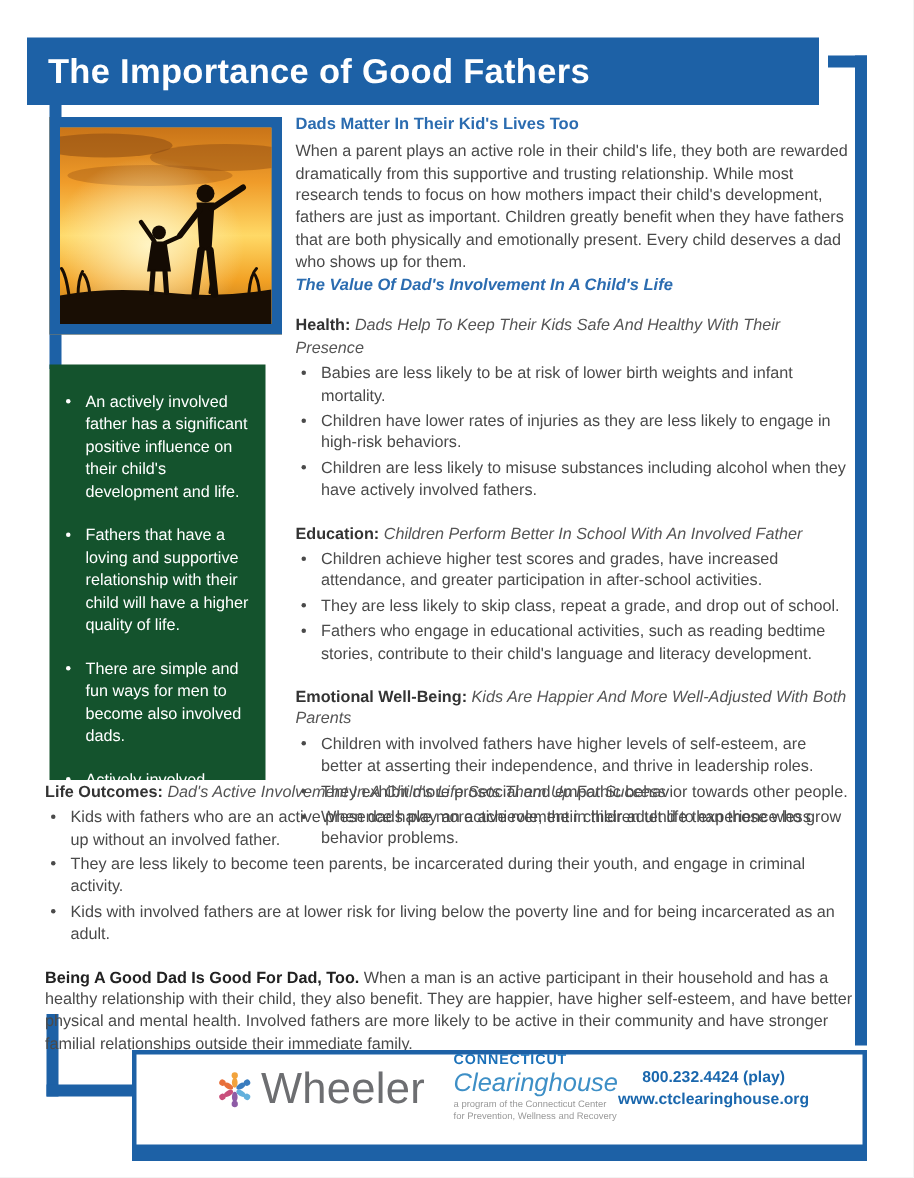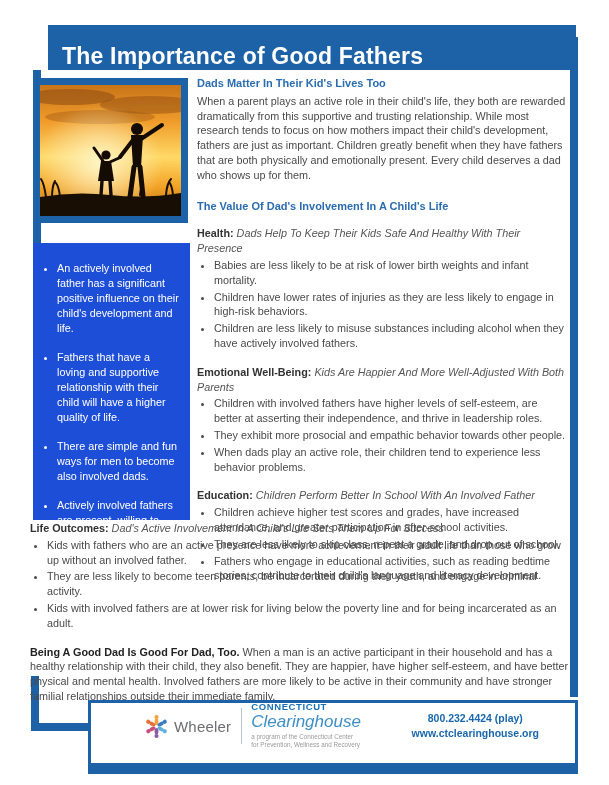--- a/index.html
+++ b/index.html
@@ -3,60 +3,60 @@
 <meta charset="utf-8">
 <style>
   html,body{margin:0;padding:0;background:#e9e9e9;}
   .page{
     position:relative;width:609px;height:785px;background:#ffffff;
     margin:0 auto;overflow:hidden;
     font-family:"Liberation Sans", sans-serif;color:#4a4a4a;
   }
   
   .header-bar{
-    position:absolute;left:48px;top:25px;width:528px;height:45px;
-    background:#1d61a6;display:flex;align-items:flex-end;
+    position:absolute;left:18px;top:25px;width:528px;height:45px;
+    background:#1d61a6;display:flex;align-items:center;
   }
   .header-bar h1{
     margin:0 0 0 14px;color:#ffffff;font-size:23px;font-weight:bold;
     letter-spacing:0.2px;
   }
   
   .strip{position:absolute;background:#1d61a6;}
   .strip-right-h{left:552px;top:37px;width:26px;height:8px;}
   .strip-right-v{left:570px;top:37px;width:8px;height:660px;}
   .strip-left-v{left:33px;top:70px;width:8px;height:176px;}
   .strip-bl-v{left:31px;top:676px;width:8px;height:55px;}
   .strip-bl-h{left:31px;top:723px;width:58px;height:8px;}
   
   .photo{
     position:absolute;left:33px;top:78px;width:141px;height:131px;
     border:7px solid #1d61a6;background:#f2a124;
   }
   .photo svg{display:block;}
   
   .sidebar{
-    position:absolute;left:33px;top:243px;width:157px;height:277px;
-    background:#1d4ed8;color:#ffffff;box-sizing:border-box;
+    position:absolute;left:33px;top:243px;width:144px;height:277px;
+    background:#14532d;color:#ffffff;box-sizing:border-box;
     padding:18px 10px 10px 8px;
   }
   .sidebar ul{margin:0;padding-left:16px;list-style:disc;}
   .sidebar li{
     font-size:10.8px;line-height:15px;margin-bottom:14px;
   }
   
   .main-col{
     position:absolute;left:197px;top:76px;width:371px;
     font-size:10.8px;line-height:14.8px;
   }
   .blue-heading{
     color:#2b6cb0;font-size:11px;font-weight:bold;margin:0 0 3px 0;
   }
   .main-col p{margin:0;}
-  .value-heading{margin-top:16px;margin-bottom:13px;}
+  .value-heading{margin-bottom:13px;font-style:italic;}
   .subsection{margin-top:0;}
   .subsection + .subsection{margin-top:14px;}
   .sub-label{font-weight:bold;color:#333333;}
   .sub-tagline{font-style:italic;color:#555555;}
   ul.bullets{margin:2px 0 0 0;padding-left:17px;list-style:disc;}
   ul.bullets li{margin-bottom:2px;}
   
   .wide-col{
     position:absolute;left:30px;top:521px;width:540px;
     font-size:10.8px;line-height:14.8px;
@@ -68,21 +68,21 @@
     position:absolute;left:88px;top:700px;width:490px;height:74px;
     box-sizing:border-box;
     border:3px solid #1d61a6;border-bottom:11px solid #1d61a6;
     background:#ffffff;
   }
   .footer-row{
     display:flex;align-items:center;height:42px;padding:2px 10px 0 52px;
   }
   .wheeler{display:flex;align-items:center;}
   .wheeler-text{
-    color:#6d6e71;font-size:15px;font-weight:400;margin-left:4px;
+    color:#6d6e71;font-size:29px;font-weight:400;margin-left:4px;
     letter-spacing:0.2px;
   }
   .footer-divider{
     width:1px;height:36px;background:#b9c6d2;margin:0 9px 0 10px;
   }
   .ch-block{line-height:1;}
   .ch-top{color:#1a70b8;font-weight:bold;font-size:9.5px;letter-spacing:0.6px;}
   .ch-name{color:#3d8fc6;font-size:17px;margin-top:1px;font-style:italic;}
   .ch-tag{color:#9a9a9a;font-size:6.3px;margin-top:3px;line-height:1.35;}
   .contact{
@@ -171,36 +171,36 @@
       <span class="sub-label">Health:</span>
       <em class="sub-tagline">Dads Help To Keep Their Kids Safe And Healthy With Their Presence</em>
       <ul class="bullets">
         <li>Babies are less likely to be at risk of lower birth weights and infant mortality.</li>
         <li>Children have lower rates of injuries as they are less likely to engage in high-risk behaviors.</li>
         <li>Children are less likely to misuse substances including alcohol when they have actively involved fathers.</li>
       </ul>
     </div>
 
     <div class="subsection">
+      <span class="sub-label">Education:</span>
+      <em class="sub-tagline">Children Perform Better In School With An Involved Father</em>
+      <ul class="bullets">
+        <li>Children achieve higher test scores and grades, have increased attendance, and greater participation in after-school activities.</li>
+        <li>They are less likely to skip class, repeat a grade, and drop out of school.</li>
+        <li>Fathers who engage in educational activities, such as reading bedtime stories, contribute to their child's language and literacy development.</li>
+      </ul>
+    </div>
+
+    <div class="subsection">
       <span class="sub-label">Emotional Well-Being:</span>
       <em class="sub-tagline">Kids Are Happier And More Well-Adjusted With Both Parents</em>
       <ul class="bullets">
         <li>Children with involved fathers have higher levels of self-esteem, are better at asserting their independence, and thrive in leadership roles.</li>
         <li>They exhibit more prosocial and empathic behavior towards other people.</li>
         <li>When dads play an active role, their children tend to experience less behavior problems.</li>
-      </ul>
-    </div>
-
-    <div class="subsection">
-      <span class="sub-label">Education:</span>
-      <em class="sub-tagline">Children Perform Better In School With An Involved Father</em>
-      <ul class="bullets">
-        <li>Children achieve higher test scores and grades, have increased attendance, and greater participation in after-school activities.</li>
-        <li>They are less likely to skip class, repeat a grade, and drop out of school.</li>
-        <li>Fathers who engage in educational activities, such as reading bedtime stories, contribute to their child's language and literacy development.</li>
       </ul>
     </div>
   </main>
 
   <section class="wide-col">
     <div class="subsection">
       <span class="sub-label">Life Outcomes:</span>
       <em class="sub-tagline">Dad's Active Involvement In A Child's Life Sets Them Up For Success</em>
       <ul class="bullets">
         <li>Kids with fathers who are an active presence have more achievement in their adult life than those who grow up without an involved father.</li>

